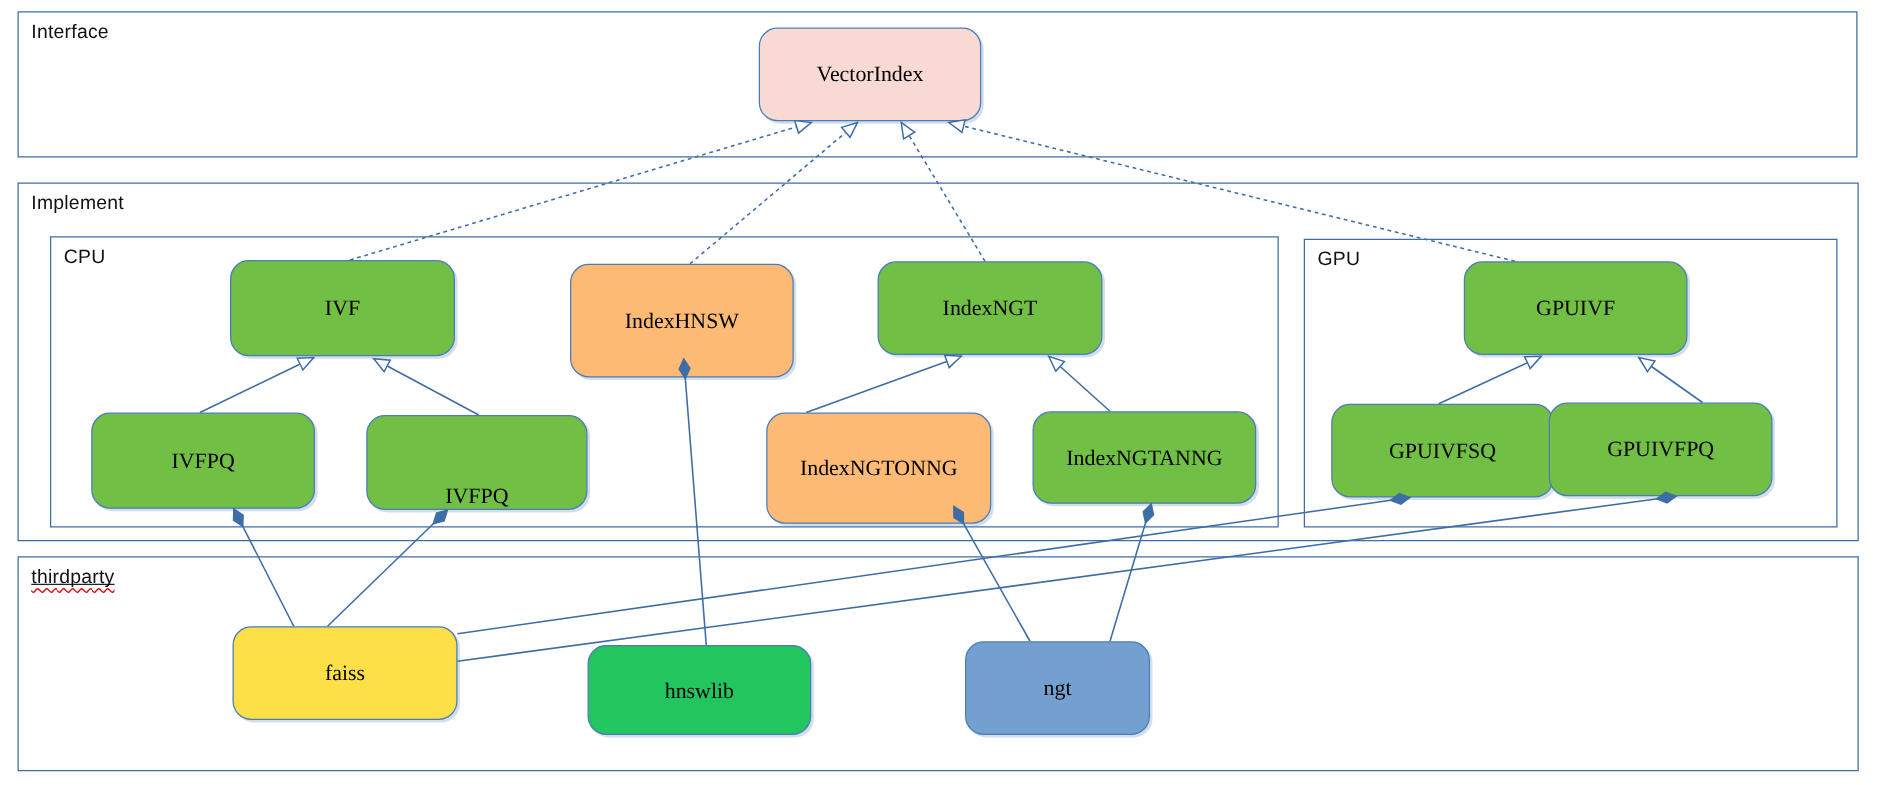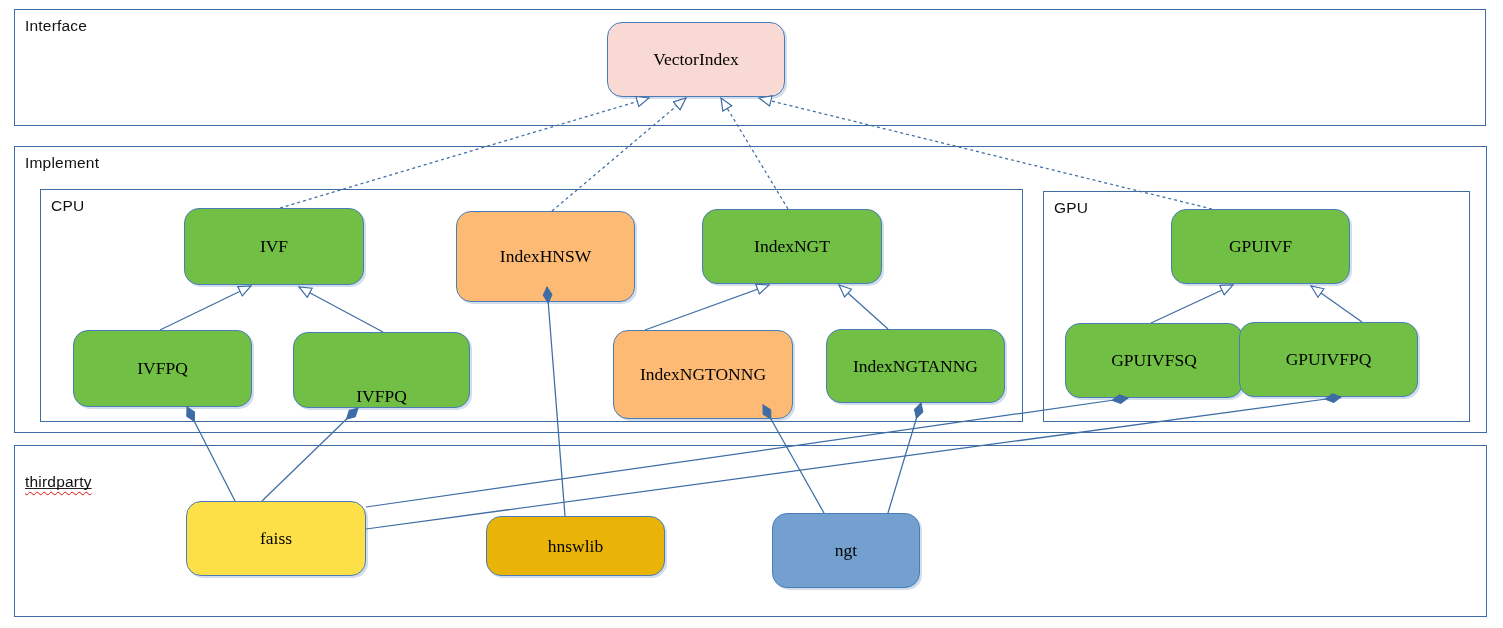--- a/index.html
+++ b/index.html
@@ -19,21 +19,21 @@
   }
   .section-label {
     position: absolute;
     top: 7px;
     left: 10px;
     font-size: 15.5px;
     color: #111111;
     letter-spacing: 0.2px;
     white-space: nowrap;
   }
-  .underline-black { text-decoration: underline; text-decoration-color: #222; margin-top: 20px; }
+  .underline-black { text-decoration: underline; text-decoration-color: #222; }
   .underline-red-wavy {
     text-decoration: underline wavy #dd0f0f;
     text-decoration-skip-ink: none;
     text-underline-offset: 4px;
     text-decoration-thickness: 1px;
   }
   .node {
     position: absolute;
     box-sizing: border-box;
     border: 1.4px solid #4a7db8;
@@ -103,21 +103,21 @@
     </div>
     <div class="node" style="left: 1065px; top: 323px; width: 178px; height: 75px; background: rgb(113, 191, 68); border-color: rgb(74, 125, 184); color: rgb(0, 0, 0);">
       <span>GPUIVFSQ</span>
     </div>
     <div class="node" style="left: 1239px; top: 322px; width: 179px; height: 75px; background: rgb(113, 191, 68); border-color: rgb(74, 125, 184); color: rgb(0, 0, 0);">
       <span>GPUIVFPQ</span>
     </div>
     <div class="node" style="left: 186px; top: 501px; width: 180px; height: 75px; background: #fde047; border-color: rgb(74, 125, 184); color: rgb(0, 0, 0);">
       <span>faiss</span>
     </div>
-    <div class="node" style="left: 486px; top: 516px; width: 179px; height: 60px; background: #eab308; border-color: rgb(74, 125, 184); color: rgb(0, 0, 0);">
+    <div class="node" style="left: 470px; top: 516px; width: 179px; height: 72px; background: #22c55e; border-color: rgb(74, 125, 184); color: rgb(0, 0, 0);">
       <span>hnswlib</span>
     </div>
     <div class="node" style="left: 772px; top: 513px; width: 148px; height: 75px; background: rgb(116, 160, 207); border-color: rgb(74, 125, 184); color: rgb(0, 0, 0);">
       <span>ngt</span>
     </div>
     <svg id="edge-layer" viewBox="0 0 1503 628">
       <defs>
         <marker id="m-arrow" markerUnits="userSpaceOnUse" markerWidth="20" markerHeight="16" refX="13" refY="6" orient="auto">
           <path d="M0.8,0.8 L13,6 L0.8,11.2 Z" fill="#ffffff" stroke="#3e6da5" stroke-width="1.2"></path>
         </marker>

